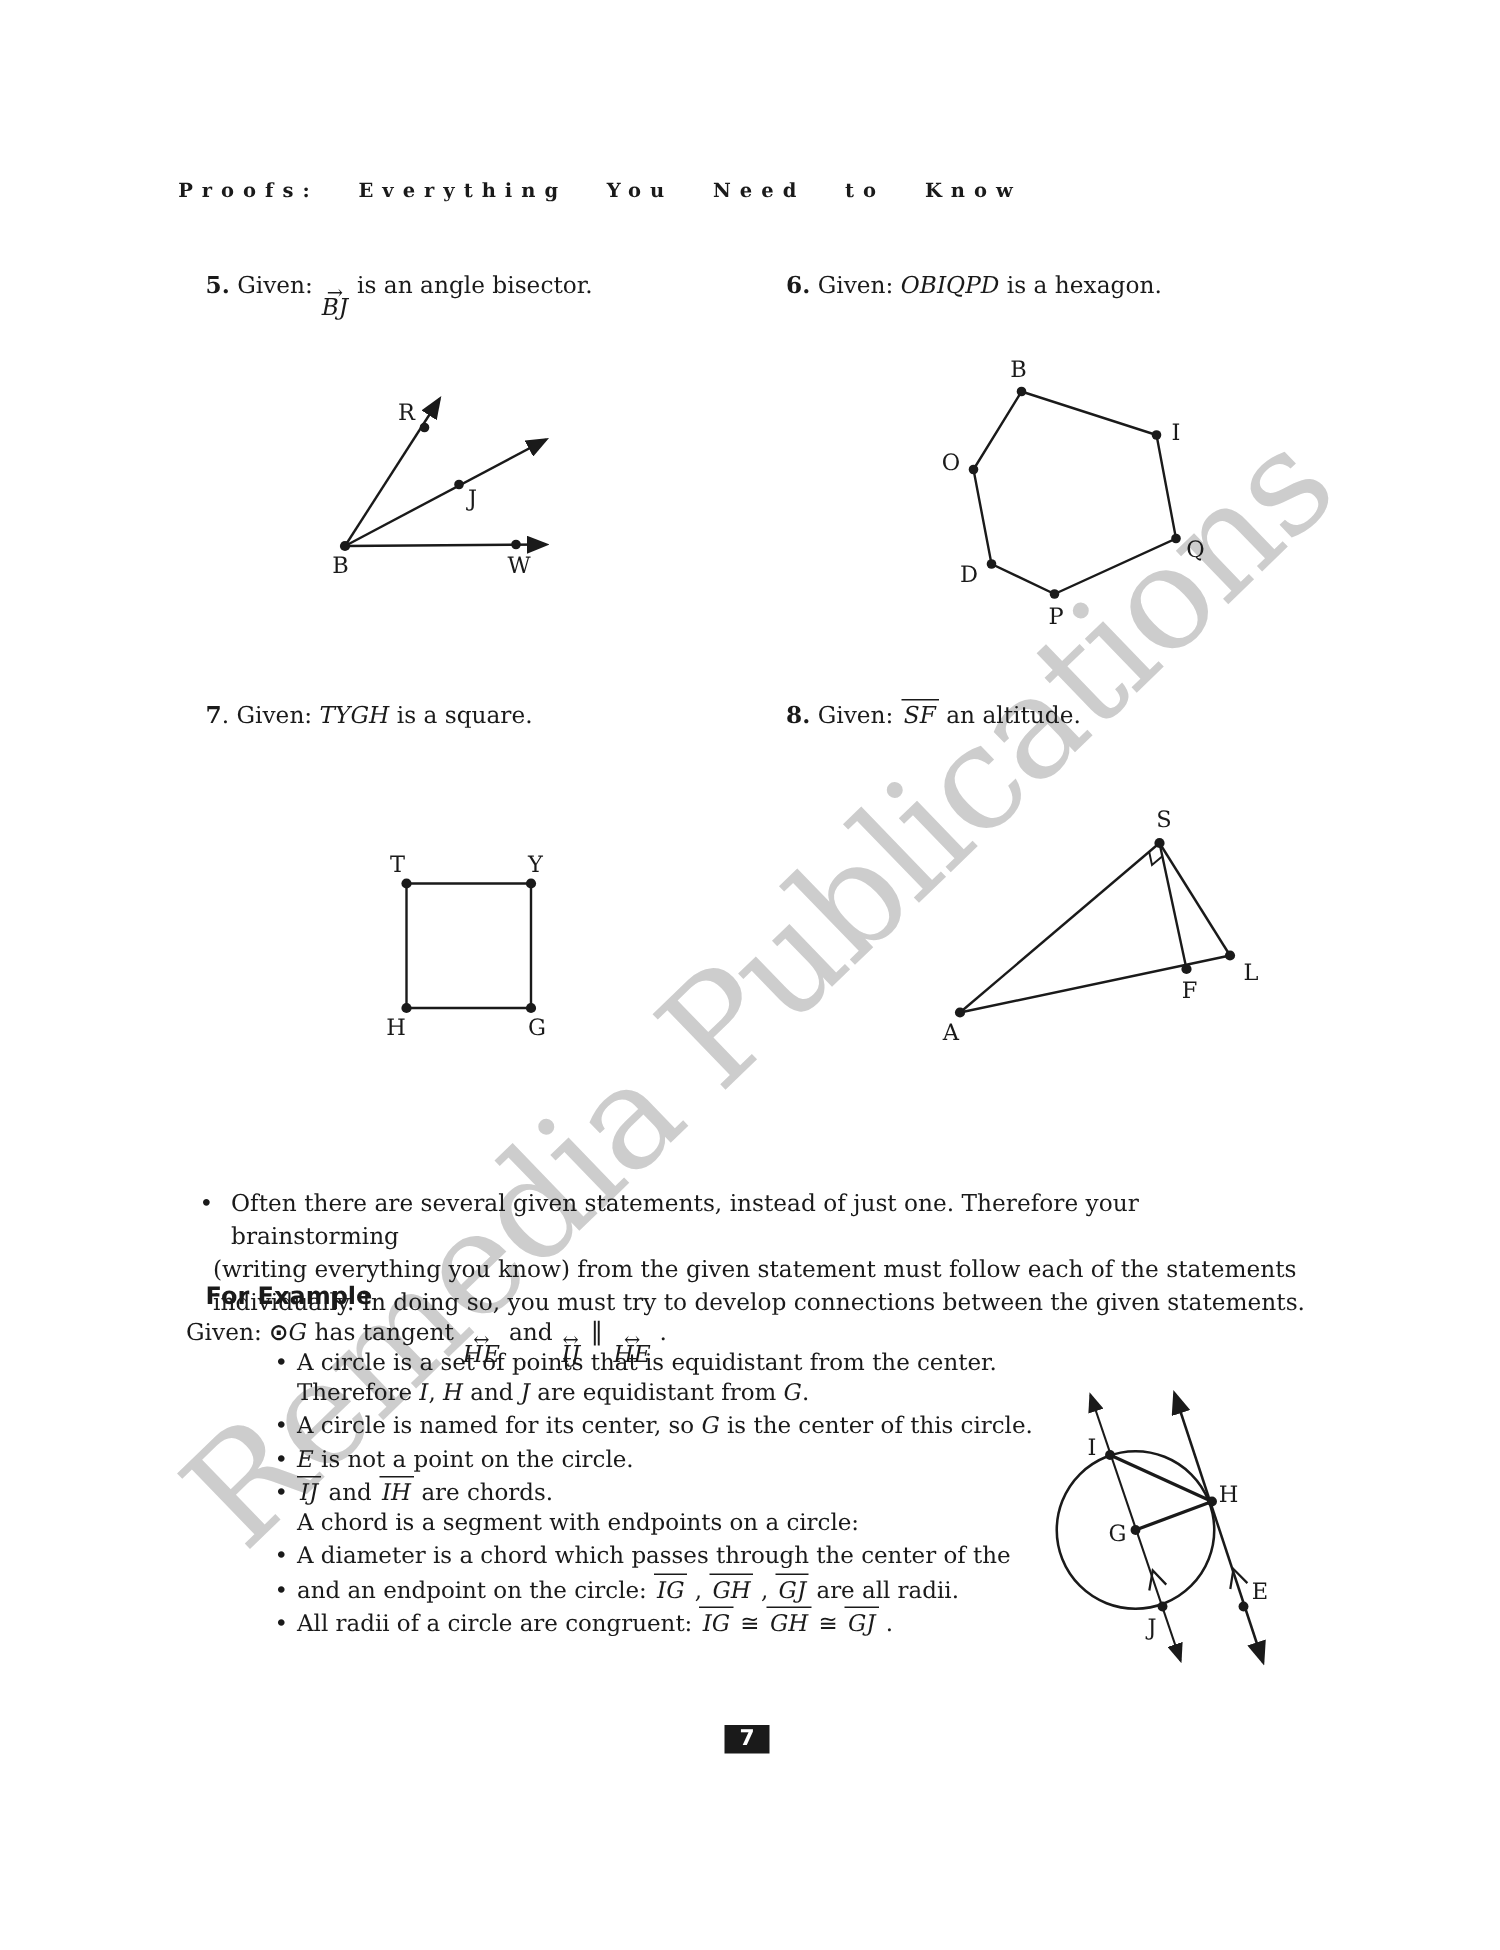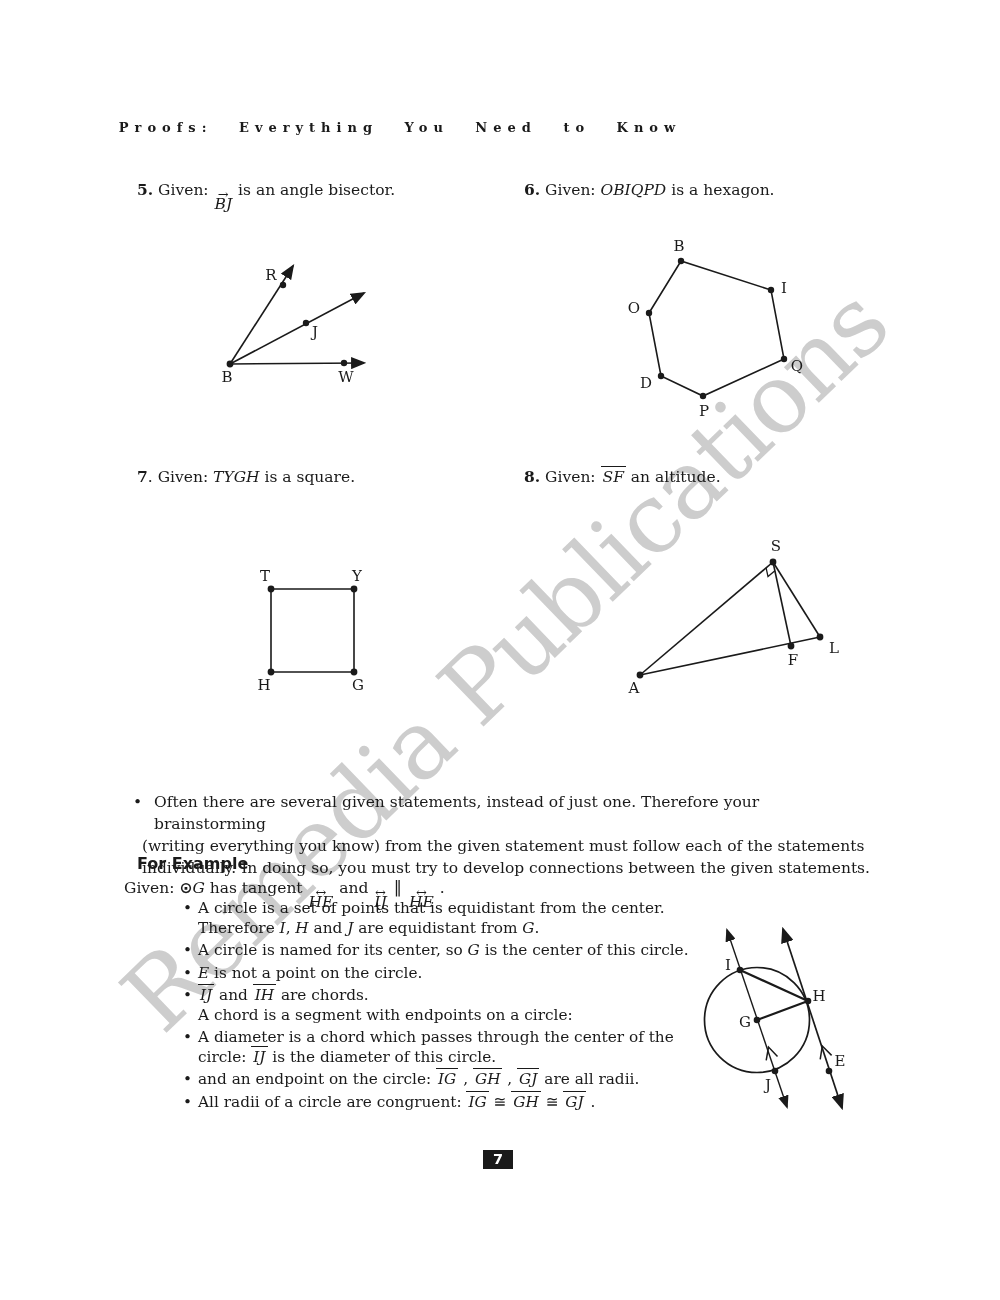--- a/index.html
+++ b/index.html
@@ -222,21 +222,20 @@
     <span class="bdot">•</span>
     <div class="btxt">
         <div class="rline"><span class="sg-ov">IJ</span><span class="sg-p">  and </span><span class="sg-ov">IH</span><span class="sg-p">  are chords.</span></div>
         <div class="rline"><span class="sg-p">A chord is a segment with endpoints on a circle:</span></div>
       </div>
   </div>
   <div class="bull">
     <span class="bdot">•</span>
     <div class="btxt">
         <div class="rline"><span class="sg-p">A diameter is a chord which passes through the center of the</span></div>
-        <div class="rline"><span class="sg-p">circle:  </span><span class="sg-ov">IJ</span><span class="sg-p">  is the diameter of this circle.</span></div>
       </div>
   </div>
   <div class="bull">
     <span class="bdot">•</span>
     <div class="btxt">
         <div class="rline"><span class="sg-p">and an endpoint on the circle:  </span><span class="sg-ov">IG</span><span class="sg-p"> , </span><span class="sg-ov">GH</span><span class="sg-p"> , </span><span class="sg-ov">GJ</span><span class="sg-p"> are all radii.</span></div>
       </div>
   </div>
   <div class="bull">
     <span class="bdot">•</span>

